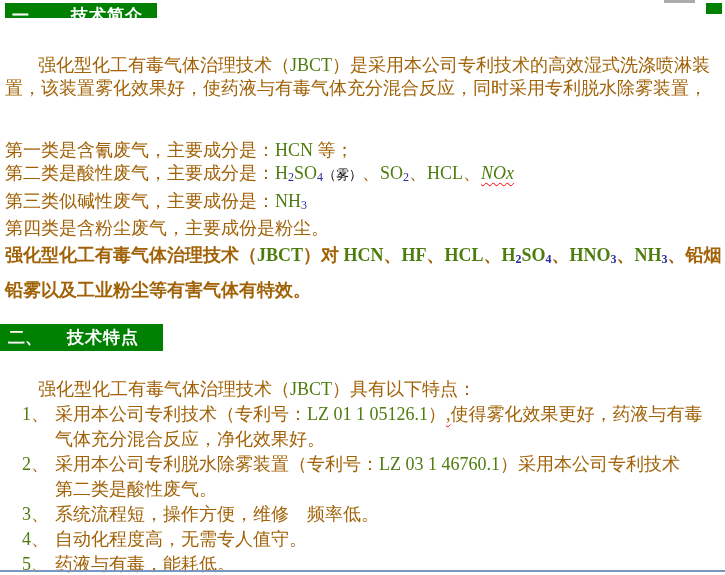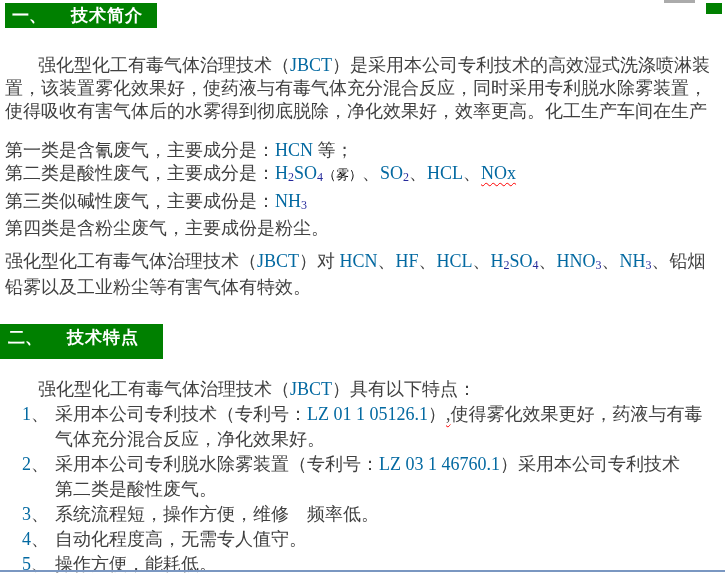--- a/index.html
+++ b/index.html
@@ -12,55 +12,54 @@
   .top-gray-line{position:absolute;left:664px;top:0;width:31px;height:3px;background:#ababab;}
   .top-right-box{position:absolute;left:706px;top:3px;width:16px;height:11px;}
   .bottom-rule{position:absolute;left:0;top:570px;width:725px;height:2px;}
   
   .hdr{
     position:absolute;color:#ffffff;font-family:"Liberation Sans","DejaVu Sans",sans-serif;
     font-weight:bold;font-size:17px;white-space:nowrap;
   }
   .hdr .hnum{display:inline-block;}
   .hdr .htitle{margin-left:25px;letter-spacing:1px;}
-  #hdr1{left:5px;top:3px;width:152px;height:25px;line-height:25px;padding-left:7px;box-sizing:border-box;}
-  #hdr2{left:0;top:324px;width:163px;height:35px;line-height:27px;padding-left:8px;box-sizing:border-box;}
+  #hdr1{left:5px;top:3px;width:152px;height:15px;line-height:25px;padding-left:7px;box-sizing:border-box;}
+  #hdr2{left:0;top:324px;width:163px;height:27px;line-height:27px;padding-left:8px;box-sizing:border-box;}
   
   .block{position:absolute;left:5px;width:716px;}
   #para1{top:54px;line-height:23.2px;}
   #types{top:139px;line-height:23.3px;}
-  #para2{top:250px;line-height:22px;}
+  #para2{top:240px;line-height:31px;font-weight:bold;}
   #sec2{top:377px;line-height:25px;}
   .line{white-space:nowrap;}
   .indent{text-indent:33px;}
   .item-line{padding-left:50px;}
   .item-line .marker{display:inline-block;width:33px;margin-left:-33px;}
   
-  .r-cn{color:#404040;}
-  .r-lat{color:#0369a1;}
+  .r-cn{color:#a16207;}
+  .r-lat{color:#4d7c0f;}
   .r-sub{color:#262a9b;font-size:12px;vertical-align:-2px;}
   .r-small{color:#000000;font-size:13px;}
-  .r-squig{text-decoration:underline wavy #ff0000;text-decoration-thickness:1px;text-underline-offset:3px;text-decoration-skip-ink:none;}
+  .r-squig{text-decoration:underline wavy #ff0000;text-decoration-thickness:1px;text-underline-offset:3px;text-decoration-skip-ink:none;font-style:italic;}
 </style>
 </head>
 <body>
 
 <div id="page">
 
   <div class="top-gray-line"></div>
   <div class="top-right-box" style="background: rgb(0, 128, 0);"></div>
 
   <div id="hdr1" class="hdr" style="background: rgb(0, 128, 0);">
     <span class="hnum">一、</span><span class="htitle">技术简介</span>
   </div>
 
   <div id="para1" class="block">
     <div class="line indent"><span class="r-cn">强化型化工有毒气体治理技术（</span><span class="r-lat">JBCT</span><span class="r-cn">）是采用本公司专利技术的高效湿式洗涤喷淋装</span></div>
     <div class="line"><span class="r-cn">置，该装置雾化效果好，使药液与有毒气体充分混合反应，同时采用专利脱水除雾装置，</span></div>
-    <div class="line"><span class="r-cn">使得吸收有害气体后的水雾得到彻底脱除，净化效果好，效率更高。化工生产车间在生产</span></div>
   </div>
 
   <div id="types" class="block">
     <div class="line"><span class="r-cn">第一类是含氰废气，主要成分是：</span><span class="r-lat">HCN</span><span class="r-cn"> 等；</span></div>
     <div class="line"><span class="r-cn">第二类是酸性废气，主要成分是：</span><span class="r-lat">H</span><span class="r-sub">2</span><span class="r-lat">SO</span><span class="r-sub">4</span><span class="r-small">（雾）</span><span class="r-cn">、</span><span class="r-lat">SO</span><span class="r-sub">2</span><span class="r-cn">、</span><span class="r-lat">HCL</span><span class="r-cn">、</span><span class="r-lat r-squig">NOx</span></div>
     <div class="line"><span class="r-cn">第三类似碱性废气，主要成份是：</span><span class="r-lat">NH</span><span class="r-sub">3</span></div>
     <div class="line"><span class="r-cn">第四类是含粉尘废气，主要成份是粉尘。</span></div>
   </div>
 
   <div id="para2" class="block">
@@ -73,17 +72,17 @@
   </div>
 
   <div id="sec2" class="block">
     <div class="line indent"><span class="r-cn">强化型化工有毒气体治理技术（</span><span class="r-lat">JBCT</span><span class="r-cn">）具有以下特点：</span></div>
     <div class="line item-line"><span class="marker"><span class="r-lat">1</span><span class="r-cn">、</span></span><span><span class="r-cn">采用本公司专利技术（专利号：</span><span class="r-lat">LZ 01 1 05126.1</span><span class="r-cn">）</span><span class="r-cn r-squig">,</span><span class="r-cn">使得雾化效果更好，药液与有毒</span></span></div>
     <div class="line item-line"><span class="marker"></span><span><span class="r-cn">气体充分混合反应，净化效果好。</span></span></div>
     <div class="line item-line"><span class="marker"><span class="r-lat">2</span><span class="r-cn">、</span></span><span><span class="r-cn">采用本公司专利脱水除雾装置（专利号：</span><span class="r-lat">LZ 03 1 46760.1</span><span class="r-cn">）采用本公司专利技术</span></span></div>
     <div class="line item-line"><span class="marker"></span><span><span class="r-cn">第二类是酸性废气。</span></span></div>
     <div class="line item-line"><span class="marker"><span class="r-lat">3</span><span class="r-cn">、</span></span><span><span class="r-cn">系统流程短，操作方便，维修　频率低。</span></span></div>
     <div class="line item-line"><span class="marker"><span class="r-lat">4</span><span class="r-cn">、</span></span><span><span class="r-cn">自动化程度高，无需专人值守。</span></span></div>
-    <div class="line item-line"><span class="marker"><span class="r-lat">5</span><span class="r-cn">、</span></span><span><span class="r-cn">操作方便，能耗低。</span></span></div>
+    <div class="line item-line"><span class="marker"><span class="r-lat">5</span><span class="r-cn">、</span></span><span><span class="r-cn">药液与有毒，能耗低。</span></span></div>
   </div>
 
   <div class="bottom-rule" style="background: rgb(122, 151, 193);"></div>
 </div>
 
 </body></html>

